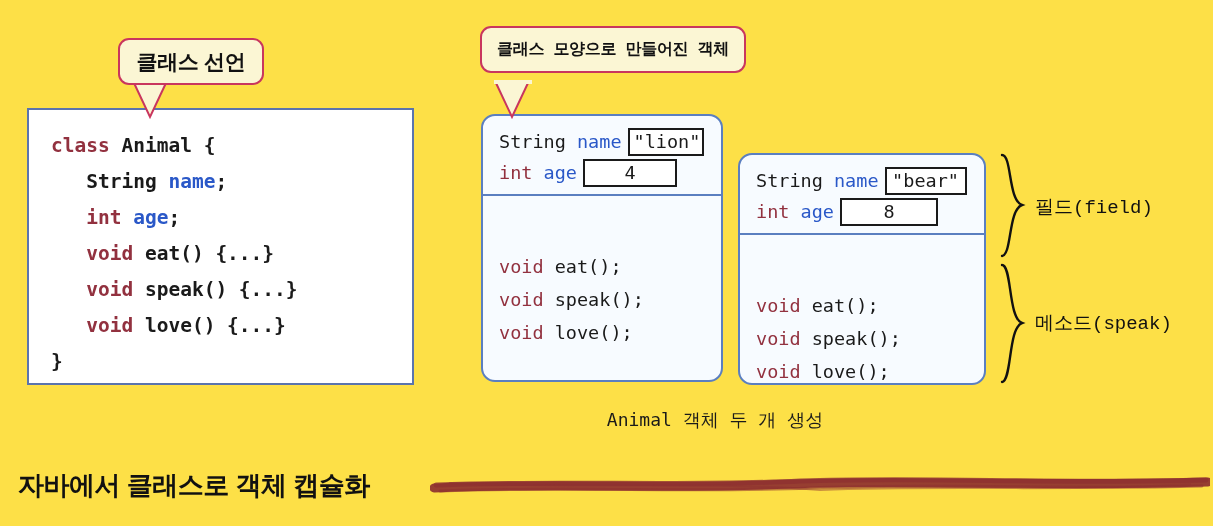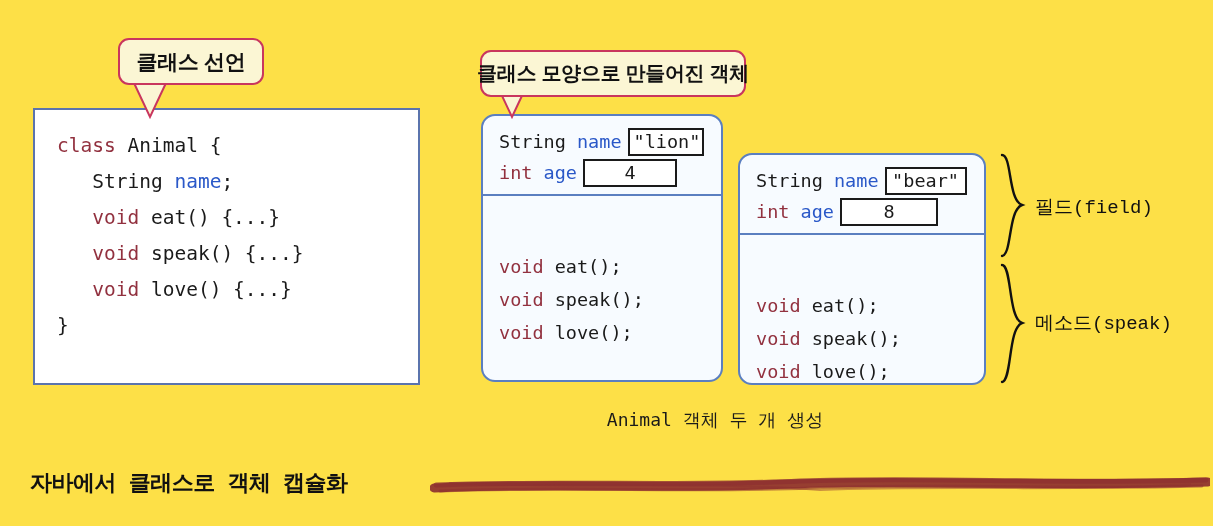--- a/index.html
+++ b/index.html
@@ -24,24 +24,25 @@
     white-space: nowrap;
     z-index: 6;
   }
   .callout-tail {
     position: absolute; z-index: 5;
   }
 
   
   #code-box {
     position: absolute;
-    left: 33px; top: 108px; width: 387px; height: 277px;
+    left: 27px; top: 108px; width: 387px; height: 277px;
     border: 2px solid #5b74ad;
     background: #ffffff;
     padding: 18px 0 0 22px;
+    font-weight: bold;
   }
   .code-line {
     font-family: "DejaVu Sans Mono", "Liberation Mono", monospace;
     font-size: 19.5px;
     line-height: 36px;
     white-space: pre;
     color: #1a1a1a;
   }
   .kw   { color: #92313f; }
   .id   { color: #2a58c8; }
@@ -112,53 +113,52 @@
     left: 18px; top: 468px;
     display: flex; align-items: baseline;
     white-space: nowrap;
   }
   #fig-number {
     font-size: 25px; font-weight: 700;
     color: #d12a8c;
     letter-spacing: -0.5px;
   }
   #fig-title {
-    font-size: 22px; font-weight: 700;
+    font-size: 26px; font-weight: 700;
     color: #111;
-    margin-left: 12px;
     letter-spacing: -0.5px;
-    font-family: Liberation Mono, monospace;
   }
   #fig-rule { position: absolute; left: 430px; top: 472px; }
 </style>
 </head>
 <body>
 
 <div id="stage">
 
   <div class="callout" id="callout-class-declaration" style="left:118px; top:38px; width:146px; height:47px; font-size:21px;">
     <span>클래스 선언</span>
   </div>
   <svg class="callout-tail" style="left:126px; top:80px;" width="80" height="40">
     <path d="M 8 3 L 24 37 L 40 3" fill="#fbf6d4" stroke="#c9365e" stroke-width="2" stroke-linejoin="miter"></path>
     <path d="M 6 2 L 44 2" stroke="#fbf6d4" stroke-width="4"></path>
   </svg>
 
-  <div class="callout" id="callout-object-from-class" style="left:480px; top:50px; width:266px; height:47px; font-size:20px;">
+  <div class="callout" id="callout-object-from-class" style="left:480px; top:26px; width:266px; height:47px; font-size:16px;font-family:Liberation Mono, monospace;">
     <span>클래스 모양으로 만들어진 객체</span>
   </div>
   <svg class="callout-tail" style="left:488px; top:80px;" width="80" height="40">
     <path d="M 8 3 L 24 37 L 40 3" fill="#fbf6d4" stroke="#c9365e" stroke-width="2" stroke-linejoin="miter"></path>
     <path d="M 6 2 L 44 2" stroke="#fbf6d4" stroke-width="4"></path>
   </svg>
 
   <div id="code-box">
     <div id="code-lines">
         <div class="code-line"><span class="kw">class </span><span class="pl">Animal {</span></div>
         <div class="code-line"><span class="pl">   String </span><span class="id">name</span><span class="pl">;</span></div>
+        <div class="code-line"><span class="pl">   </span><span class="kw">int </span><span class="id">age</span><span class="pl">;</span></div>
         <div class="code-line"><span class="pl">   </span><span class="kw">void </span><span class="pl">eat() {...}</span></div>
         <div class="code-line"><span class="pl">   </span><span class="kw">void </span><span class="pl">speak() {...}</span></div>
         <div class="code-line"><span class="pl">   </span><span class="kw">void </span><span class="pl">love() {...}</span></div>
         <div class="code-line"><span class="pl">}</span></div>
       </div>
   </div>
 
   <div class="obj-box" id="obj-lion">
     <div class="obj-fields">
         <div class="field-row"><span class="pl">String </span><span class="id">name</span><span class="val-box" style="width: 76px;">"lion"</span></div>

